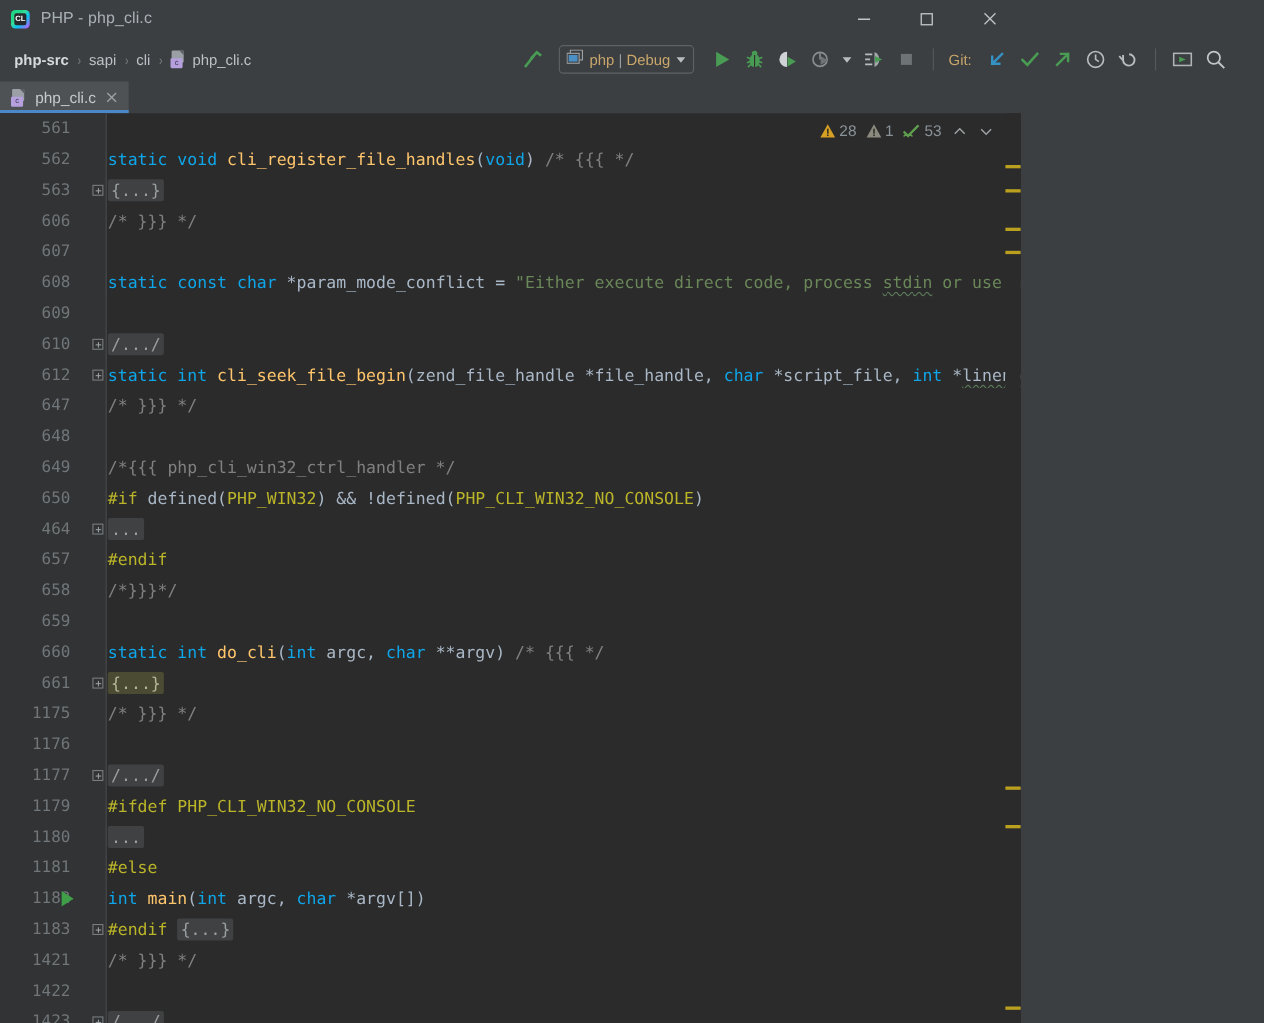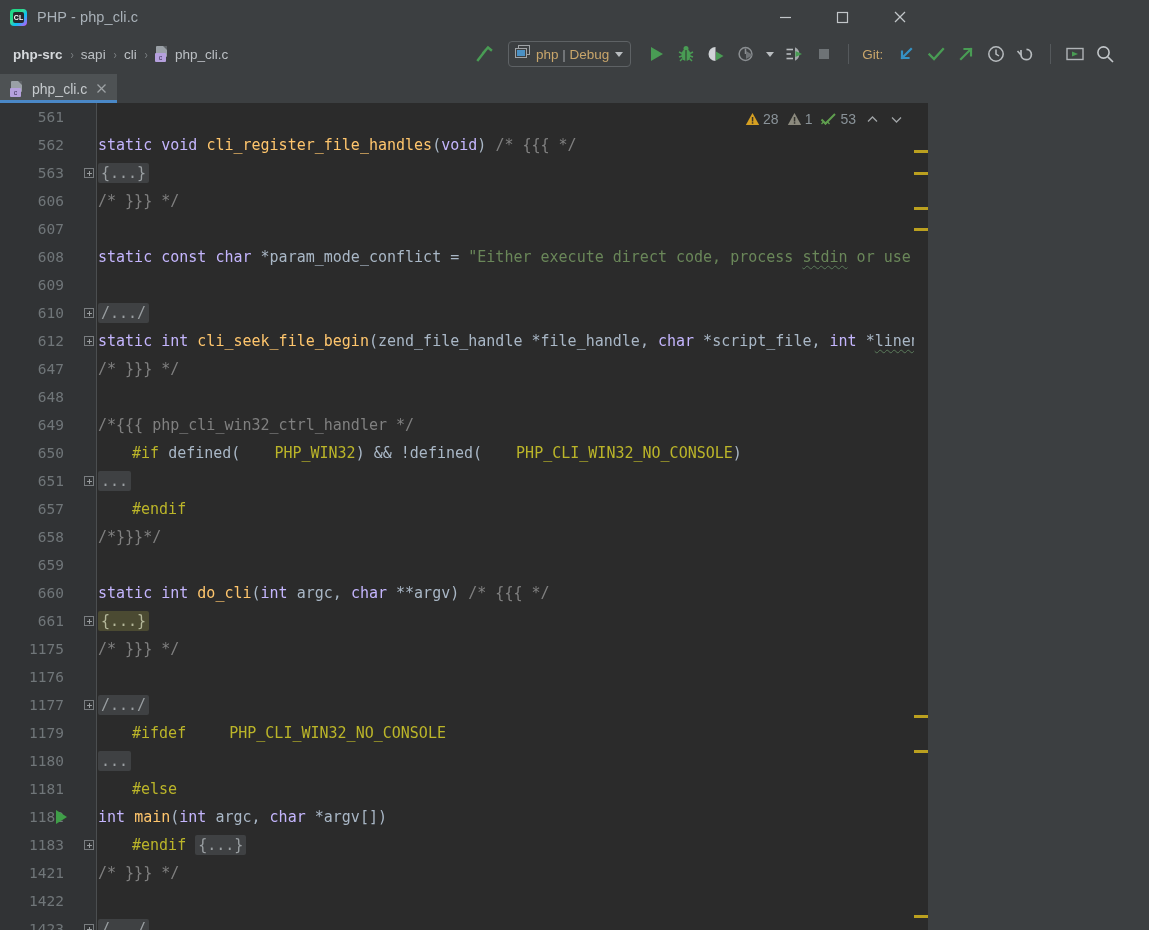--- a/index.html
+++ b/index.html
@@ -195,26 +195,26 @@
     border-bottom: 7px solid transparent;
     border-left: 11px solid #3f9e48;
   }
   .code {
     position: absolute; left: 98px; top: 0;
     height: 28px; line-height: 28px;
     white-space: pre;
   }
 
   
-  .kw   { color: #c4b5fd; }
+  .kw   { color: #0ea5e9; }
   .fn   { color: #ffc66d; margin-top: 35px; }
   .txt  { color: #a9b7c6; }
   .cmt  { color: #808080; }
   .str  { color: #6a8759; }
-  .mac  { color: #bbb529; margin-left: 34px; }
+  .mac  { color: #bbb529; }
   .typ  { color: #a9b7c6; }
 
   .fold-ph {
     background: #3f4143;
     color: #9a9fa2;
     border-radius: 2px;
     padding: 1px 3px;
   }
   .fold-ph.olive {
     background: #4b4a32;
@@ -456,21 +456,21 @@
         <div class="row"><span class="lineno">606</span><span class="code"><span class="cmt">/* }}} */</span></span></div>
         <div class="row"><span class="lineno">607</span><span class="code"></span></div>
         <div class="row"><span class="lineno">608</span><span class="code"><span class="kw">static</span><span class="txt"> </span><span class="kw">const</span><span class="txt"> </span><span class="kw">char</span><span class="txt"> </span><span class="txt">*</span><span class="typ">param_mode_conflict</span><span class="txt"> = </span><span class="str">"Either execute direct code, process </span><span class="str spell">stdin</span><span class="str"> or use a fil</span></span></div>
         <div class="row"><span class="lineno">609</span><span class="code"></span></div>
         <div class="row"><span class="lineno">610</span><span class="fold-box"></span><span class="code"><span class="fold-ph">/.../</span></span></div>
         <div class="row"><span class="lineno">612</span><span class="fold-box"></span><span class="code"><span class="kw">static</span><span class="txt"> </span><span class="kw">int</span><span class="txt"> </span><span class="fn">cli_seek_file_begin</span><span class="txt">(</span><span class="typ">zend_file_handle</span><span class="txt"> *</span><span class="typ">file_handle</span><span class="txt">, </span><span class="kw">char</span><span class="txt"> *</span><span class="typ">script_file</span><span class="txt">, </span><span class="kw">int</span><span class="txt"> *</span><span class="typ spell">lineno</span><span class="txt">) </span><span class="fold-ph">{</span></span></div>
         <div class="row"><span class="lineno">647</span><span class="code"><span class="cmt">/* }}} */</span></span></div>
         <div class="row"><span class="lineno">648</span><span class="code"></span></div>
         <div class="row"><span class="lineno">649</span><span class="code"><span class="cmt">/*{{{ php_cli_win32_ctrl_handler */</span></span></div>
         <div class="row"><span class="lineno">650</span><span class="code"><span class="mac">#if</span><span class="txt"> </span><span class="txt">defined</span><span class="txt">(</span><span class="mac">PHP_WIN32</span><span class="txt">) </span><span class="txt">&amp;&amp;</span><span class="txt"> !</span><span class="txt">defined</span><span class="txt">(</span><span class="mac">PHP_CLI_WIN32_NO_CONSOLE</span><span class="txt">)</span></span></div>
-        <div class="row"><span class="lineno">651</span><span class="fold-box"></span><span class="code"><span class="fold-ph">...</span></span></div>
+        <div class="row"><span class="lineno">464</span><span class="fold-box"></span><span class="code"><span class="fold-ph">...</span></span></div>
         <div class="row"><span class="lineno">657</span><span class="code"><span class="mac">#endif</span></span></div>
         <div class="row"><span class="lineno">658</span><span class="code"><span class="cmt">/*}}}*/</span></span></div>
         <div class="row"><span class="lineno">659</span><span class="code"></span></div>
         <div class="row"><span class="lineno">660</span><span class="code"><span class="kw">static</span><span class="txt"> </span><span class="kw">int</span><span class="txt"> </span><span class="fn">do_cli</span><span class="txt">(</span><span class="kw">int</span><span class="txt"> </span><span class="typ">argc</span><span class="txt">, </span><span class="kw">char</span><span class="txt"> **</span><span class="typ">argv</span><span class="txt">) </span><span class="cmt">/* {{{ */</span></span></div>
         <div class="row"><span class="lineno">661</span><span class="fold-box"></span><span class="code"><span class="fold-ph olive">{...}</span></span></div>
         <div class="row"><span class="lineno">1175</span><span class="code"><span class="cmt">/* }}} */</span></span></div>
         <div class="row"><span class="lineno">1176</span><span class="code"></span></div>
         <div class="row"><span class="lineno">1177</span><span class="fold-box"></span><span class="code"><span class="fold-ph">/.../</span></span></div>
         <div class="row"><span class="lineno">1179</span><span class="code"><span class="mac">#ifdef</span><span class="txt"> </span><span class="mac">PHP_CLI_WIN32_NO_CONSOLE</span></span></div>
         <div class="row"><span class="lineno">1180</span><span class="code"><span class="fold-ph">...</span></span></div>

